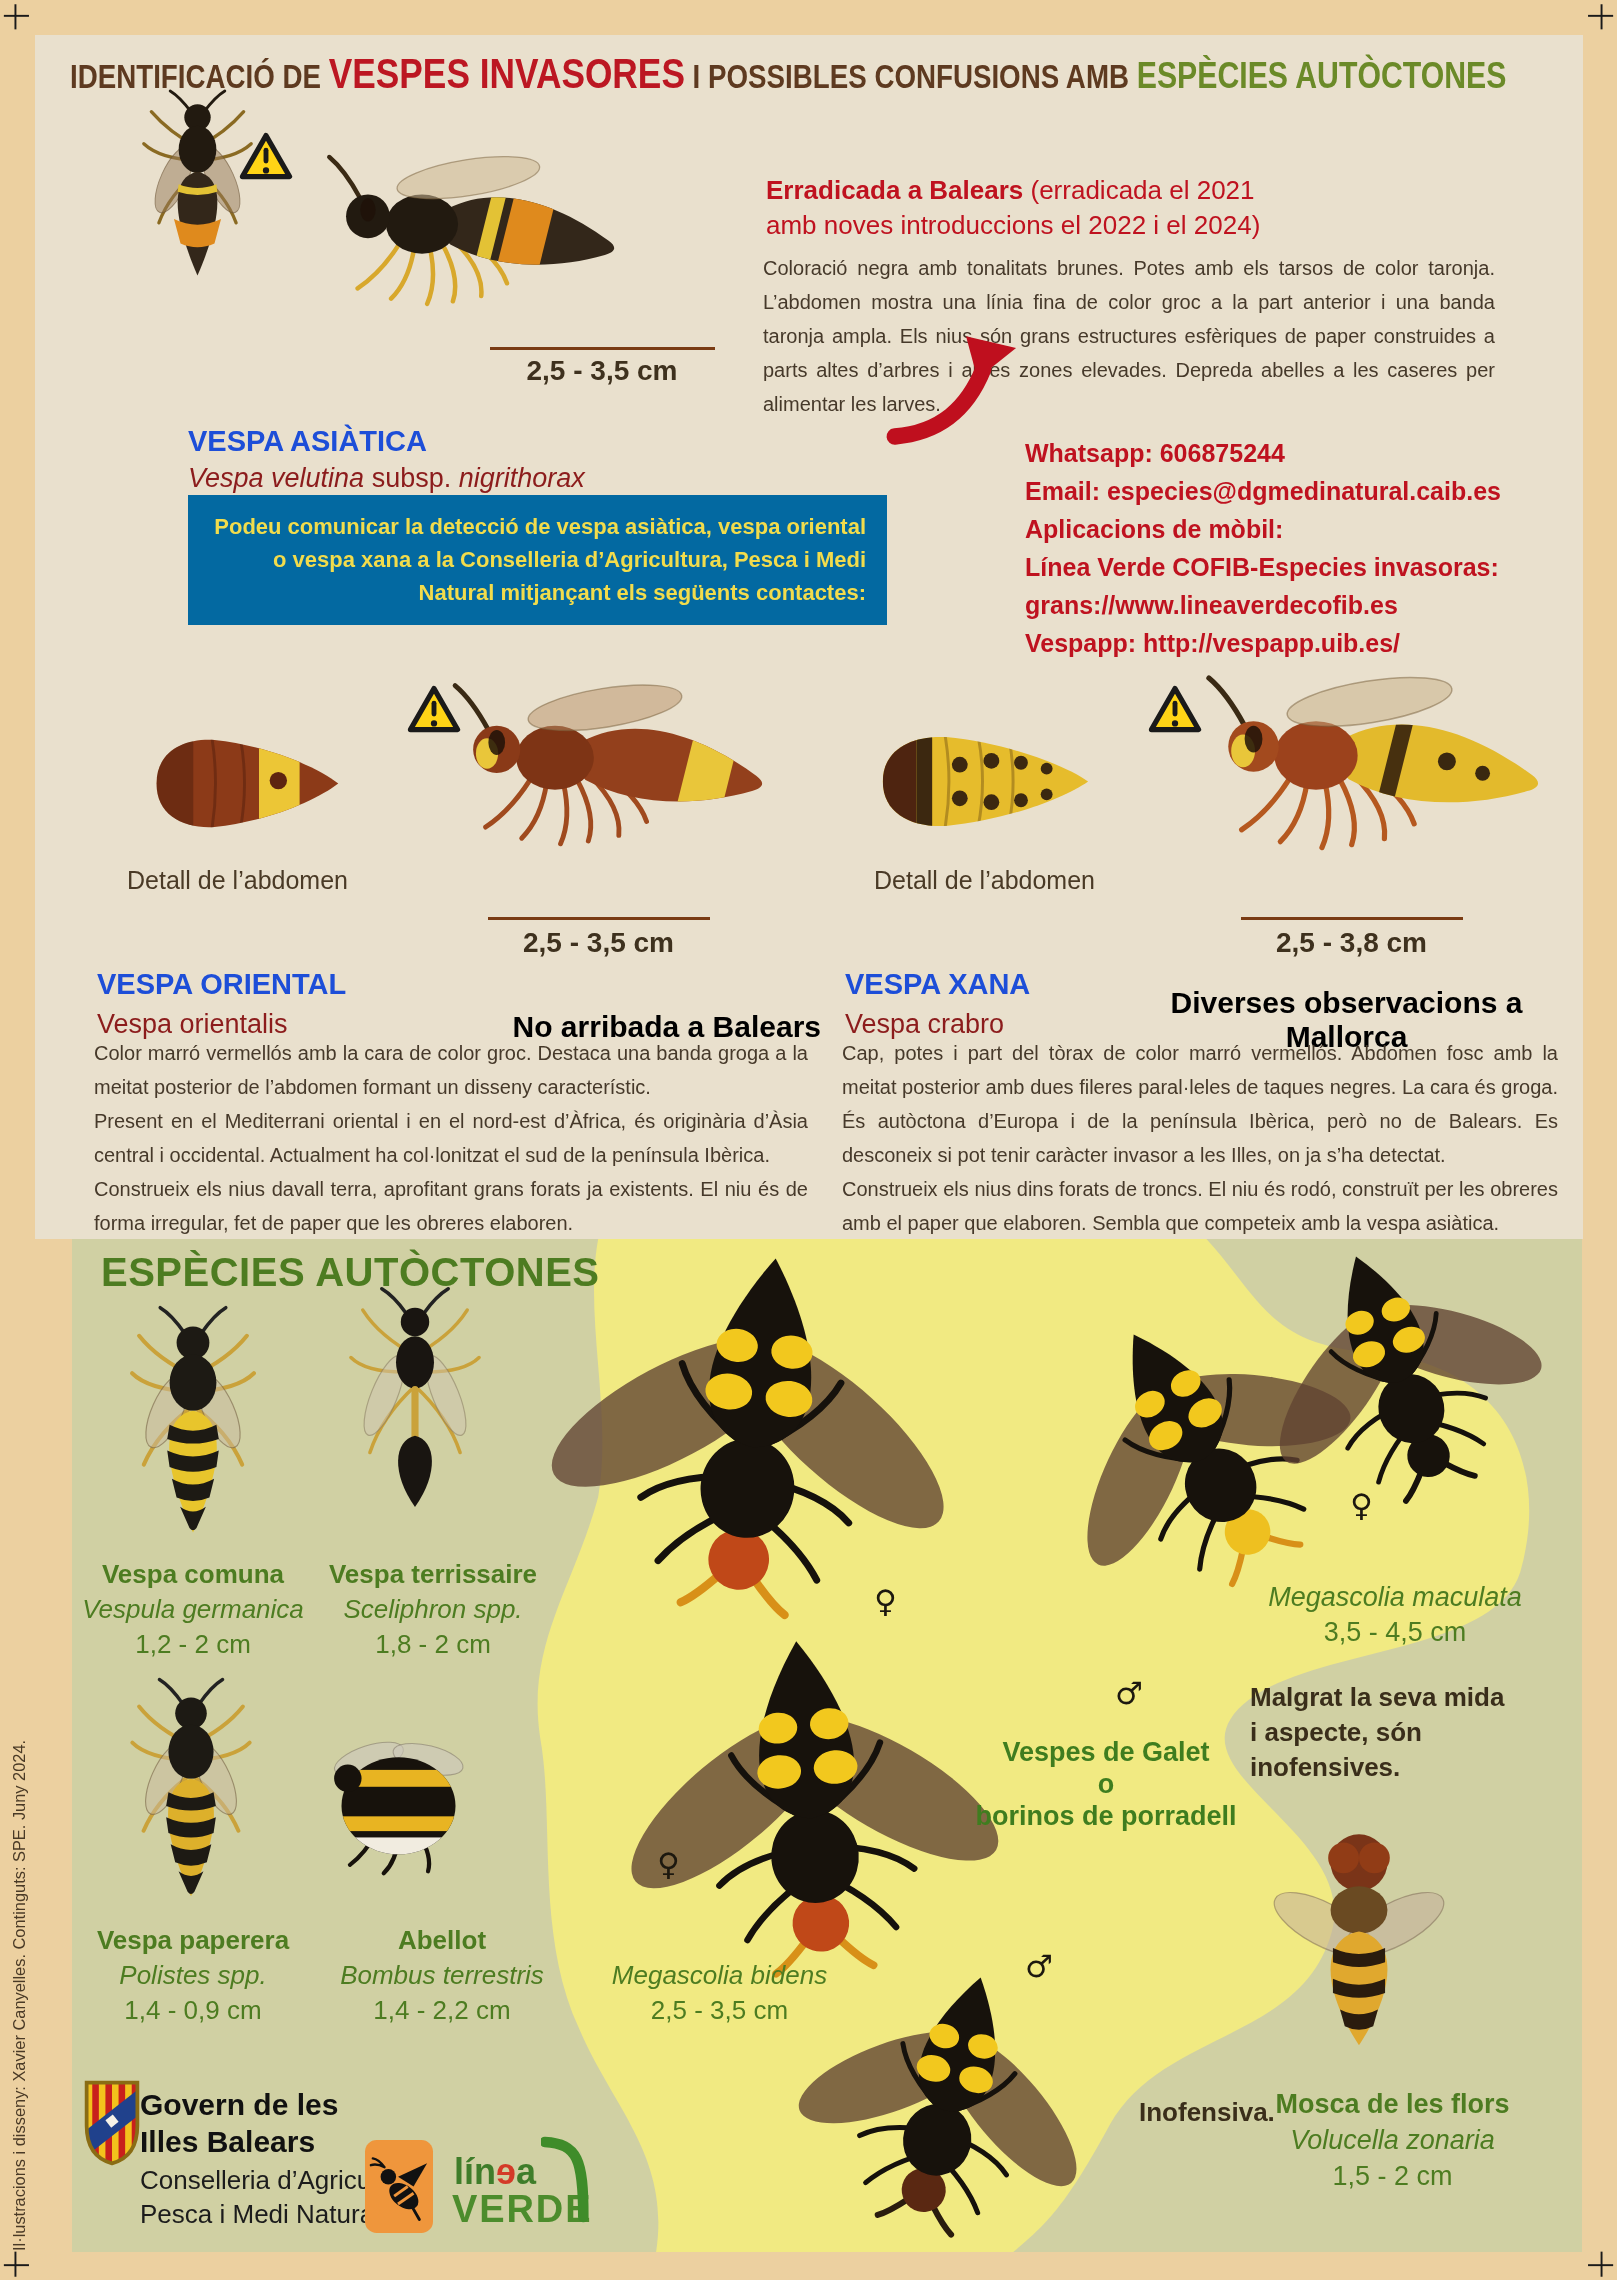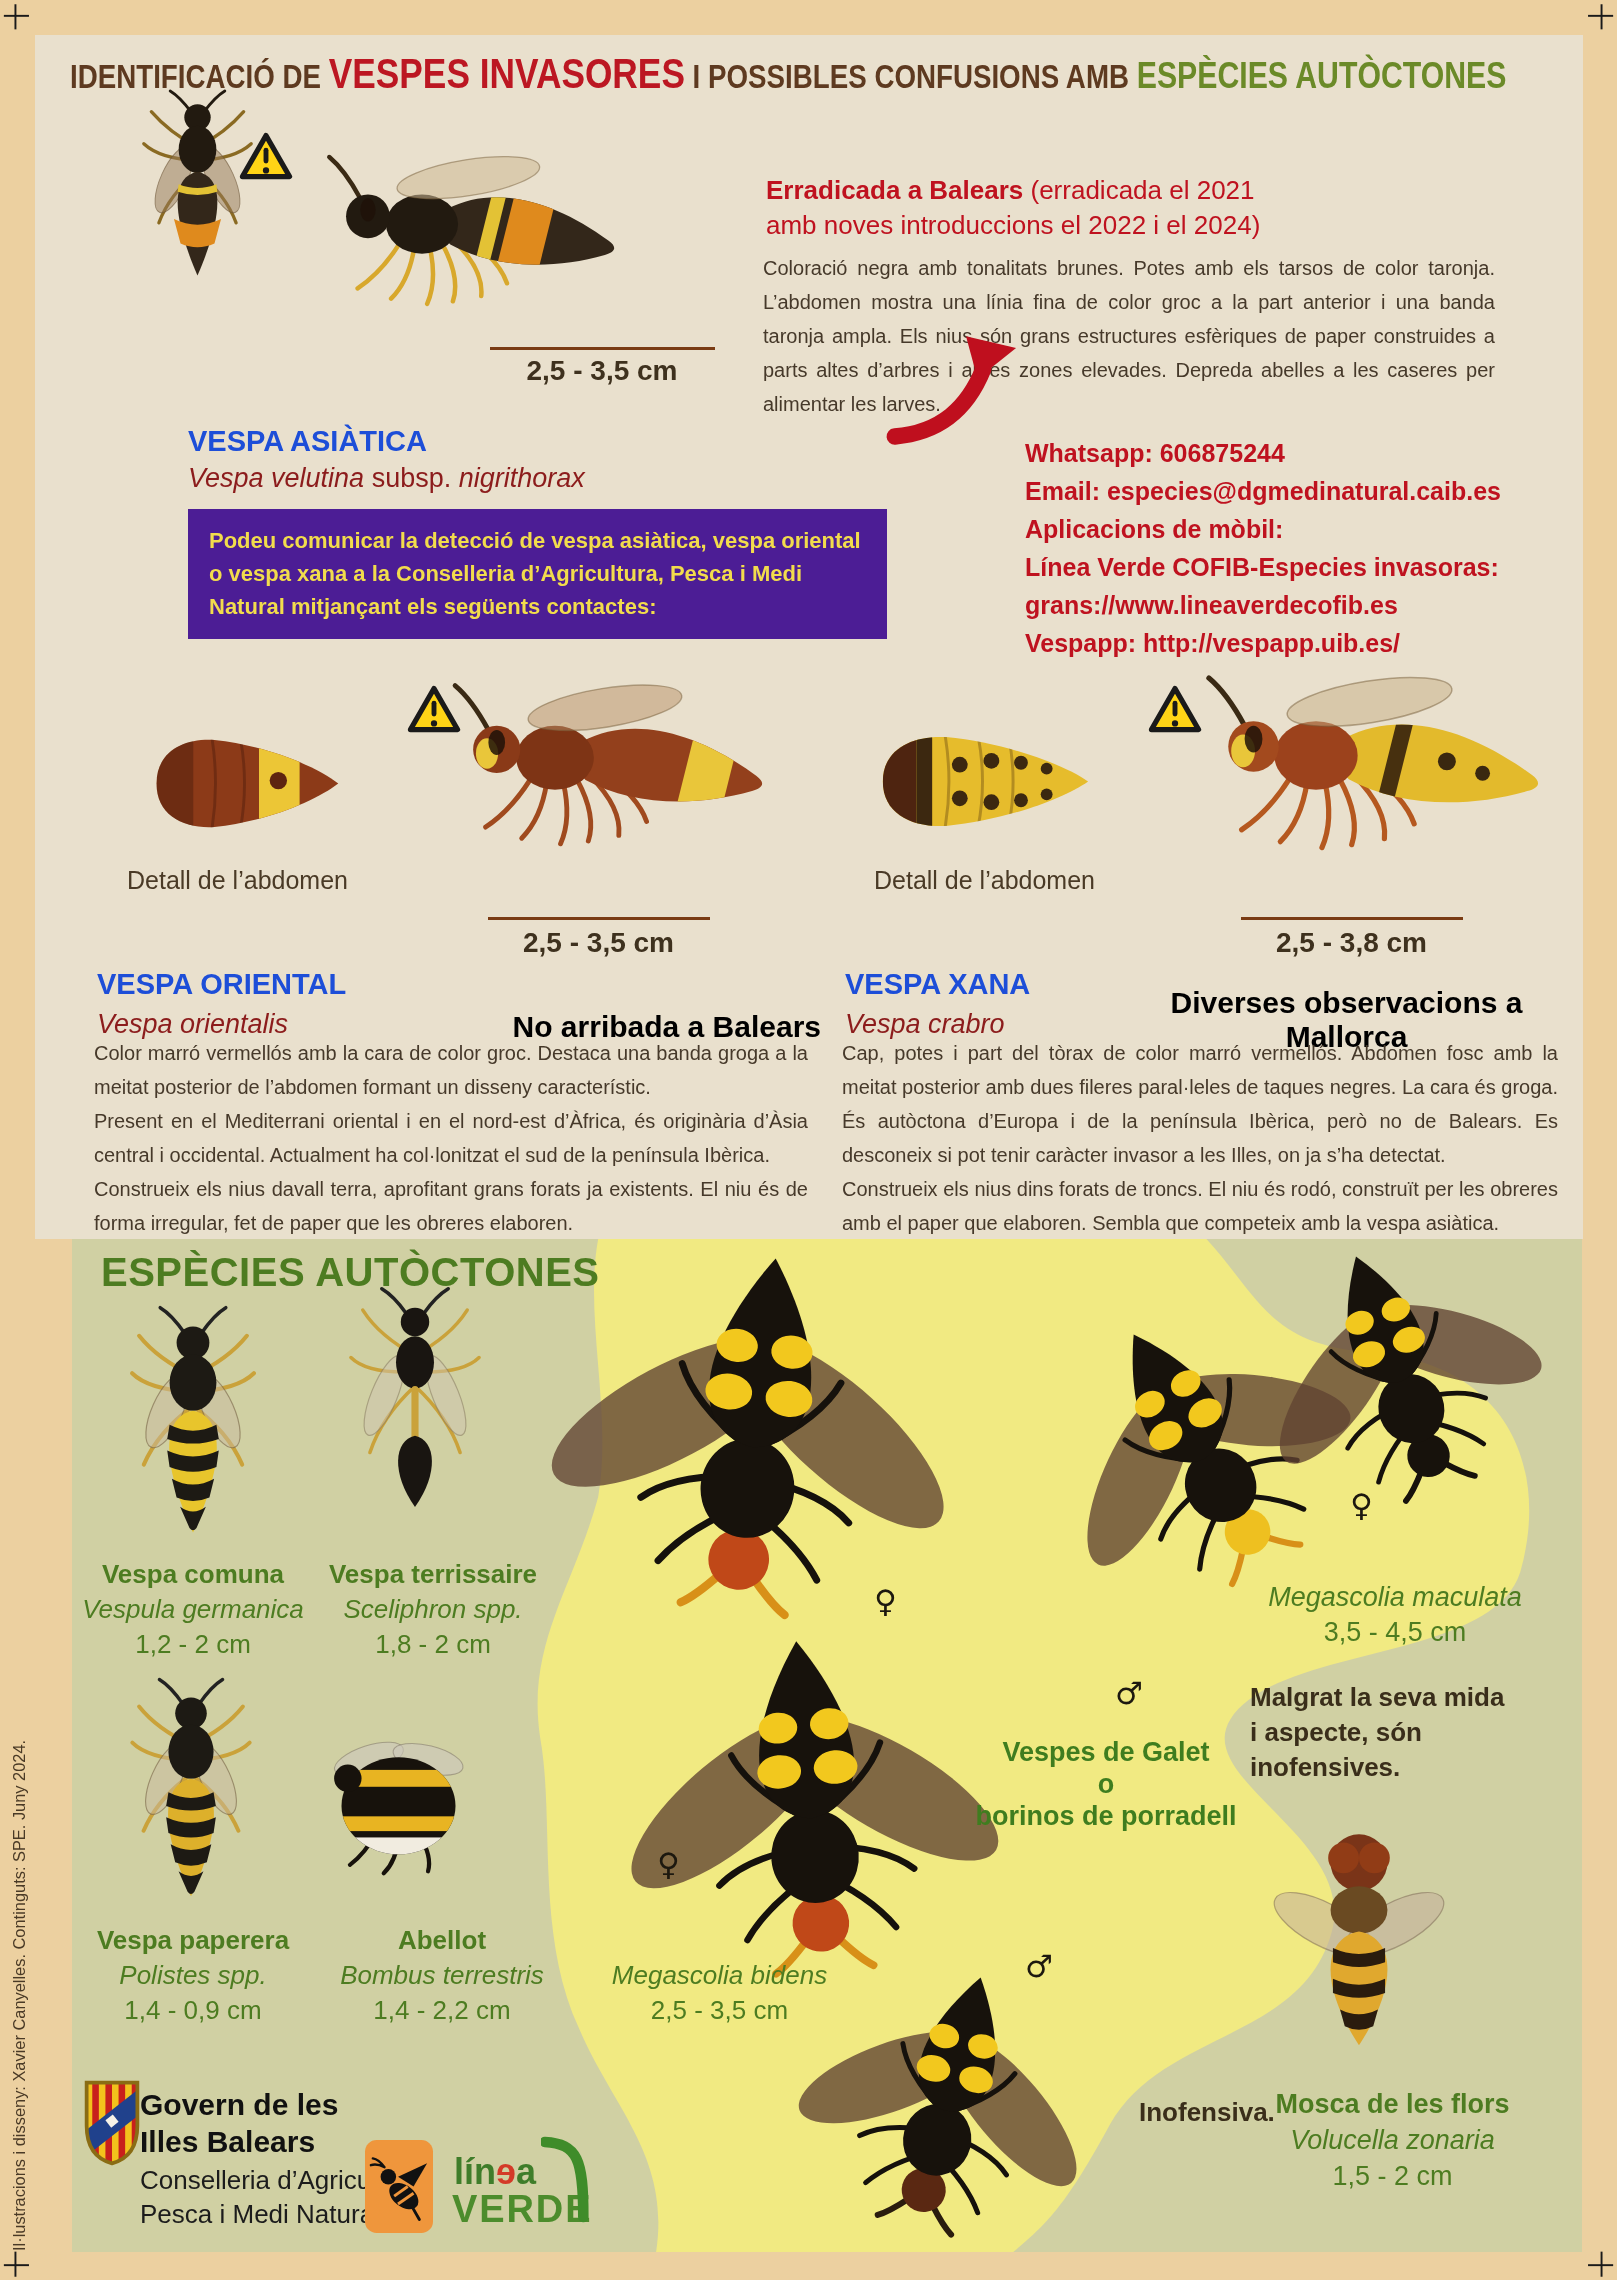--- a/index.html
+++ b/index.html
@@ -20,28 +20,28 @@
   .title .t2{font-size:42px; color:#bc1722;}
   .title .t3{font-size:33px; color:#5e3a20;}
   .title .t4{font-size:36px; color:#6b8a28;}
   
   .body-par{font-size:20px; line-height:34px; text-align:justify; color:#46392a;}
   .body-par p{margin:0;}
   .sp-name{font-weight:bold;}
   .size-label{font-weight:bold; font-size:28px; color:#3e311e; text-align:center;}
   .size-line{height:2.9px; background:#7a3c14;}
   .hdr-darkred{font-weight:bold; font-size:29px; color:#1d4ed8;}
-  .sci-darkred{font-size:27px; font-style:italic; color:#8c1c1c;}
+  .sci-darkred{font-size:27px; color:#8c1c1c;}
   .status-red{font-weight:bold; font-size:30px; color:#000000;}
   .detall{font-size:25px; color:#4a3a26;}
   
   .erradicada{left:766px; top:159px; width:526px; font-size:26px; line-height:35px; color:#bf121f;margin-top:14px;}
   .erradicada b{font-weight:bold;}
   .asia-desc{left:763px; top:251px; width:732px;}
-  .report-box{left:188px; top:509px; width:699px; background:#4c1d95; padding:15.4px 21px; box-sizing:border-box;}
+  .report-box{left:188px; top:495px; width:699px; background:#0369a1; padding:15.4px 21px; box-sizing:border-box;text-align:right;}
   .report-box div{color:#f2dc4c; font-weight:bold; font-size:22px; line-height:33px;}
   .contacts{left:1025px; top:434px; width:512px; font-weight:bold; font-size:25px; line-height:38px; color:#bf121f;}
   
   .nat-header{left:101px; top:1250px; font-size:40px; font-weight:bold; color:#4d7c21; letter-spacing:0.5px;}
   .sp{width:222px; text-align:center; font-size:26px; line-height:35px; color:#4d7c21;}
   .sp .sp-sci{font-style:italic;}
   .c1{left:82px;  top:1557px;text-align:center;}
   .c2{left:317px; top:1557px; width:232px;}
   .c3{left:82px;  top:1923px;}
   .c4{left:326px; top:1923px; width:232px;}

